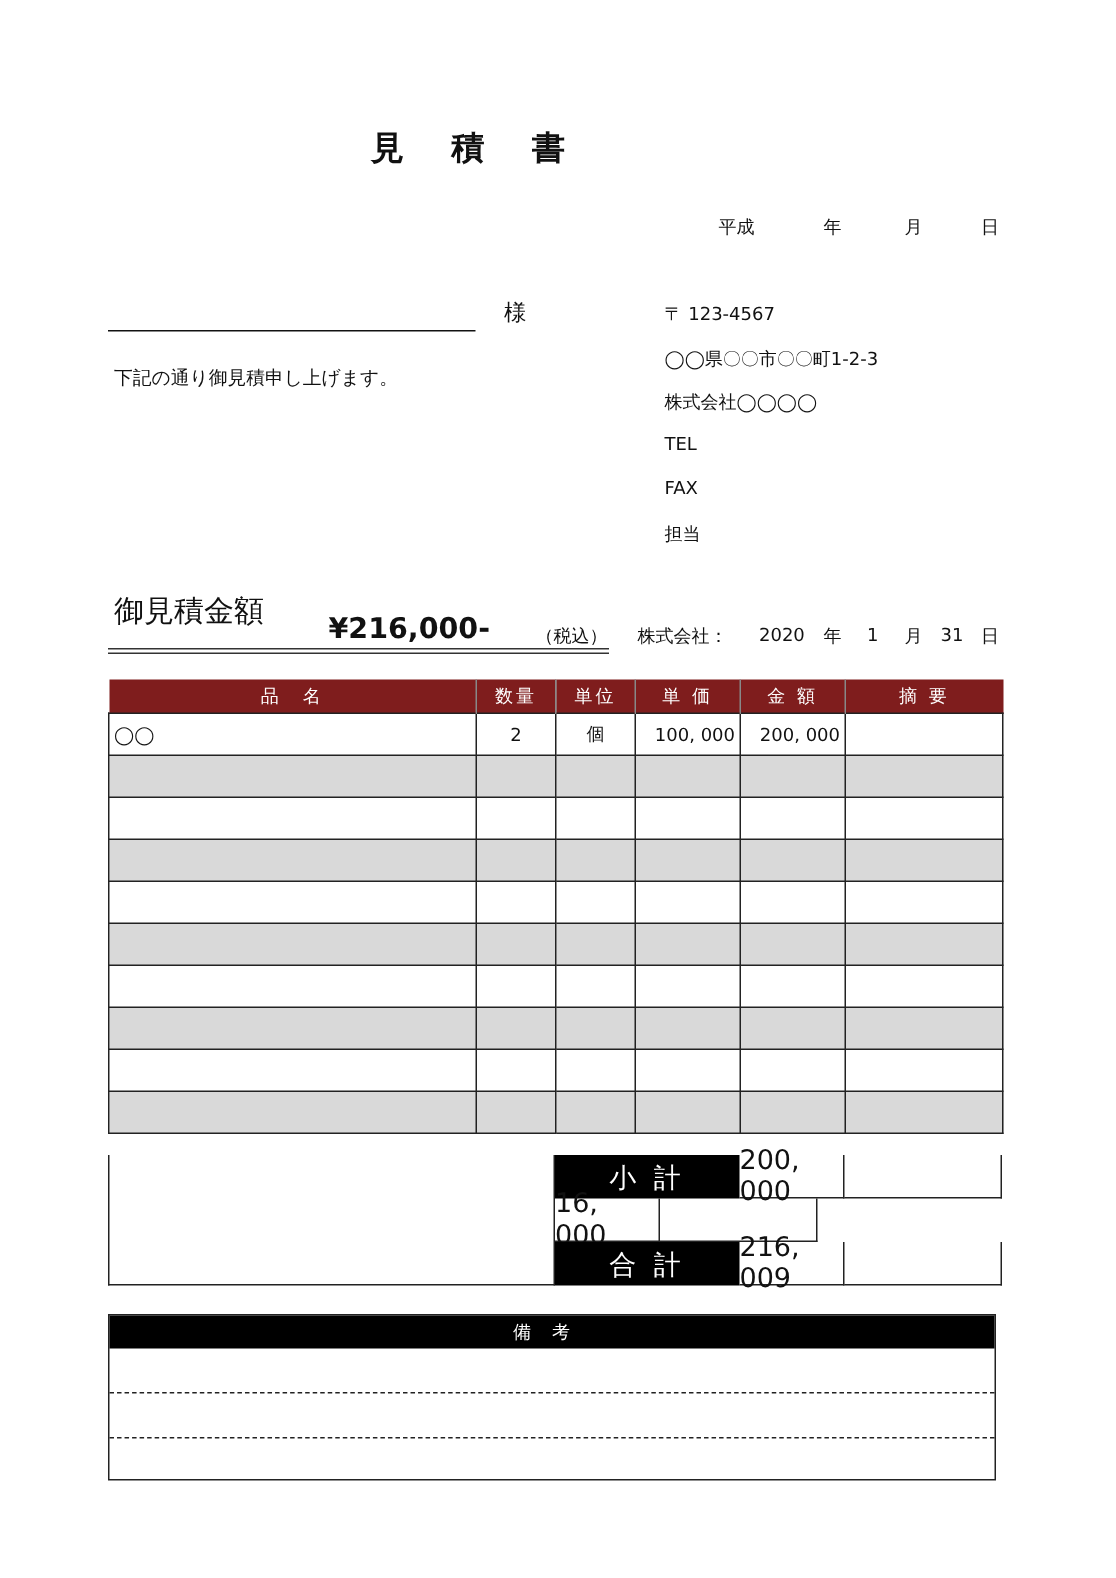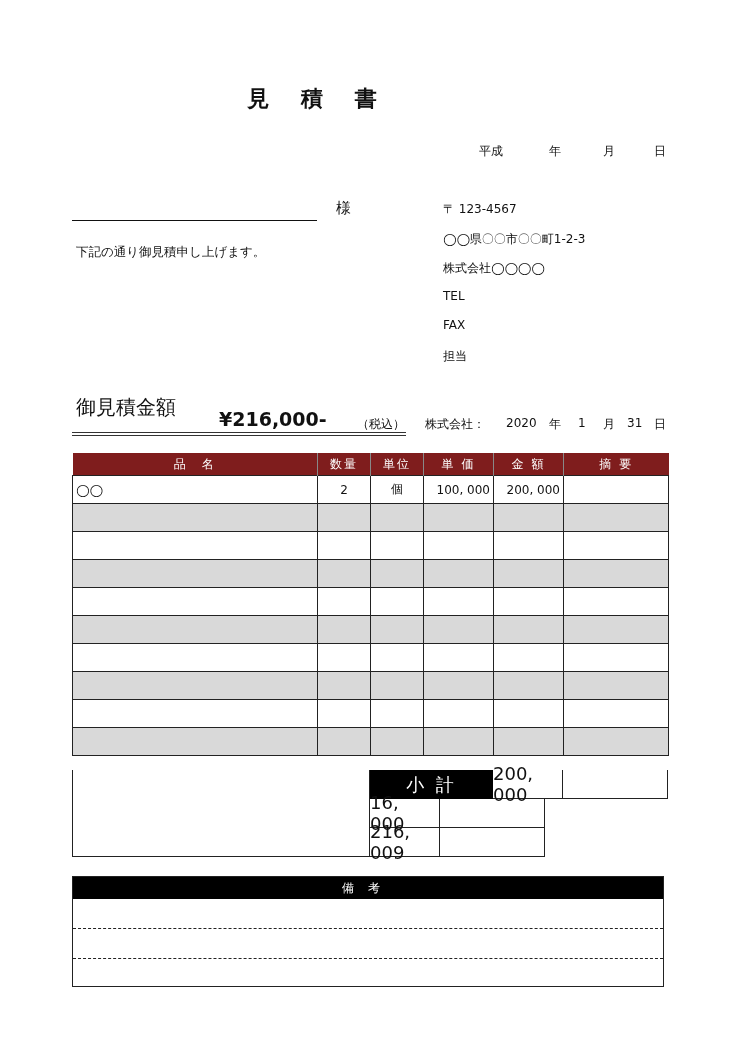--- a/index.html
+++ b/index.html
@@ -175,20 +175,21 @@
 <div class="sum-row" style="top:770px">
   <div class="sum-label">小 計</div>
   <div class="sum-val">200, 000</div>
   <div class="sum-note"></div>
 </div>
 <div class="sum-row" style="top:799px">
   <div class="sum-val">16, 000</div>
   <div class="sum-note"></div>
 </div>
 <div class="sum-row" style="top:828px">
+  <div class="sum-label">合 計</div>
   <div class="sum-val">216, 009</div>
   <div class="sum-note"></div>
 </div>
 
 <div class="abs remarks">
   <div class="remarks-head">備考</div>
   <div class="remarks-line"></div>
   <div class="remarks-line"></div>
   <div class="remarks-line"></div>
 </div>

